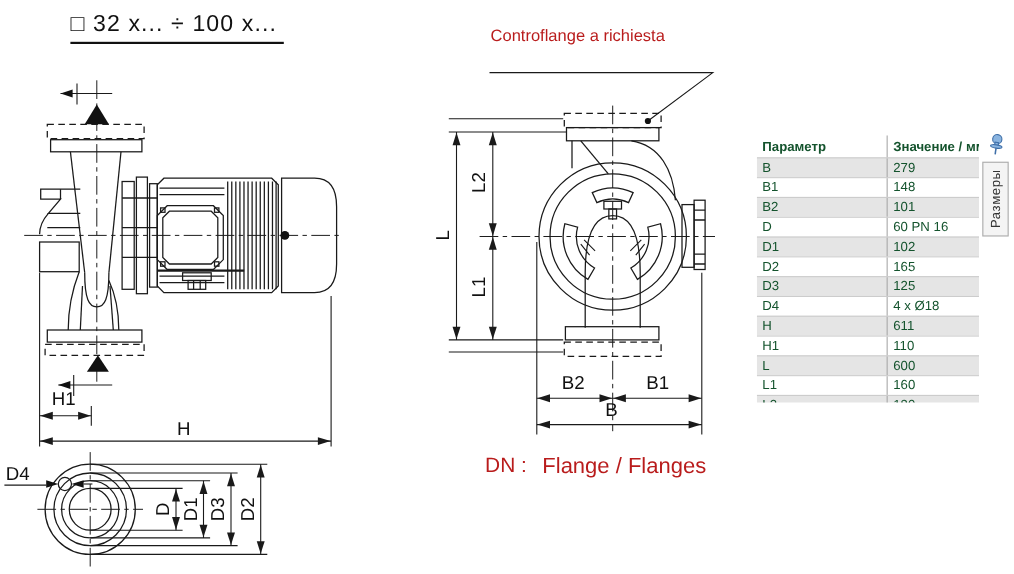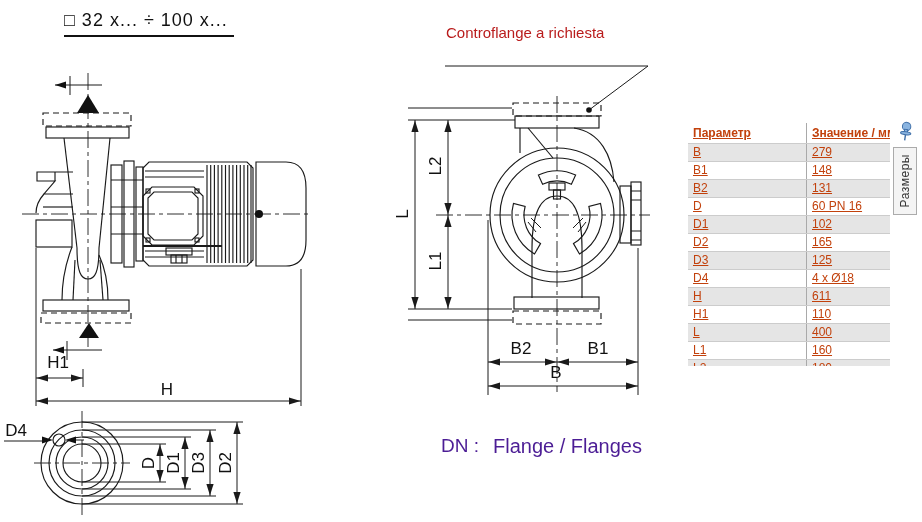--- a/index.html
+++ b/index.html
@@ -7,29 +7,29 @@
           font-family:"Liberation Sans",sans-serif;}
   svg{position:absolute;left:0;top:0;}
   .ln{fill:none;stroke:#1a1a1a;stroke-width:1.15px;}
   .thk{fill:none;stroke:#1a1a1a;stroke-width:2.2px;}
   .dsh{fill:none;stroke:#1a1a1a;stroke-width:1.15px;stroke-dasharray:6 4;}
   .chn{fill:none;stroke:#1a1a1a;stroke-width:0.9px;stroke-dasharray:17 4 4 4;}
   .dim{fill:none;stroke:#1a1a1a;stroke-width:1px;}
   .fl{fill:#111;stroke:none;}
   .lab{position:absolute;font-size:17px;color:#111;transform:translate(-50%,-50%);white-space:nowrap;}
   .rot{transform:translate(-50%,-50%) rotate(-90deg);}
-  #title{position:absolute;left:64px;top:10px;font-size:18px;letter-spacing:1px;color:#111;
+  #title{position:absolute;left:64px;top:10px;font-size:21px;letter-spacing:1px;color:#111;
          border-bottom:2px solid #111;padding:0 6px 4px 0;white-space:nowrap;}
   #cf-note{position:absolute;left:446px;top:23px;font-size:15px;line-height:19px;color:#b91c1c;}
-  #legend{position:absolute;left:441px;top:433px;color:#4c1d95;}
+  #legend{position:absolute;left:441px;top:411px;color:#b91c1c;}
   .leg-row{display:flex;align-items:center;height:26px;}
   .leg-key{font-size:19px;width:52px;}
   .leg-val{font-size:20px;}
   #dim-table{position:absolute;left:688px;top:123px;width:202px;height:243px;overflow:hidden;
-             font-size:12px;color:#c2410c;background:#fff;text-decoration:underline;}
+             font-size:12px;color:#14532d;background:#fff;}
   .thead{display:flex;height:20px;line-height:20px;font-weight:bold;}
   .trow{display:flex;height:17px;line-height:16px;border-top:1px solid #cccccc;}
   .trow.alt{background:#e5e5e5;}
   .tc{overflow:hidden;white-space:nowrap;}
   .c1{width:118px;padding-left:5px;box-sizing:border-box;}
   .c2{flex:1;padding-left:5px;border-left:1px solid #a9a9a9;box-sizing:border-box;}
   #pin{position:absolute;left:894px;top:119px;width:24px;height:24px;cursor:pointer;}
   #side-tab{position:absolute;left:893px;top:147px;width:24px;height:68px;background:#f4f4f4;
             border:1px solid #ababab;box-sizing:border-box;display:flex;align-items:center;
             justify-content:center;cursor:pointer;}
@@ -219,21 +219,21 @@
         <div class="trow alt">
           <div class="tc c1">B</div>
           <div class="tc c2">279</div>
         </div>
         <div class="trow">
           <div class="tc c1">B1</div>
           <div class="tc c2">148</div>
         </div>
         <div class="trow alt">
           <div class="tc c1">B2</div>
-          <div class="tc c2">131</div>
+          <div class="tc c2">101</div>
         </div>
         <div class="trow">
           <div class="tc c1">D</div>
           <div class="tc c2">60 PN 16</div>
         </div>
         <div class="trow alt">
           <div class="tc c1">D1</div>
           <div class="tc c2">102</div>
         </div>
         <div class="trow">
@@ -251,21 +251,21 @@
         <div class="trow alt">
           <div class="tc c1">H</div>
           <div class="tc c2">611</div>
         </div>
         <div class="trow">
           <div class="tc c1">H1</div>
           <div class="tc c2">110</div>
         </div>
         <div class="trow alt">
           <div class="tc c1">L</div>
-          <div class="tc c2">400</div>
+          <div class="tc c2">600</div>
         </div>
         <div class="trow">
           <div class="tc c1">L1</div>
           <div class="tc c2">160</div>
         </div>
         <div class="trow alt">
           <div class="tc c1">L2</div>
           <div class="tc c2">180</div>
         </div>
       </div>

